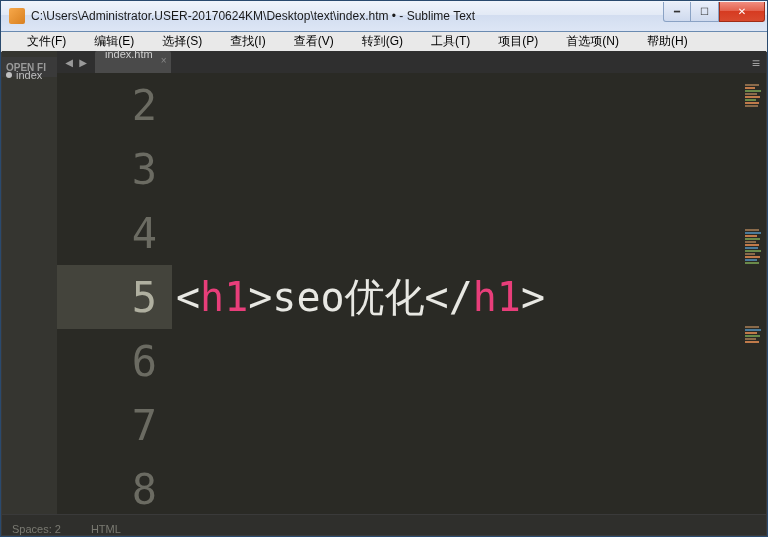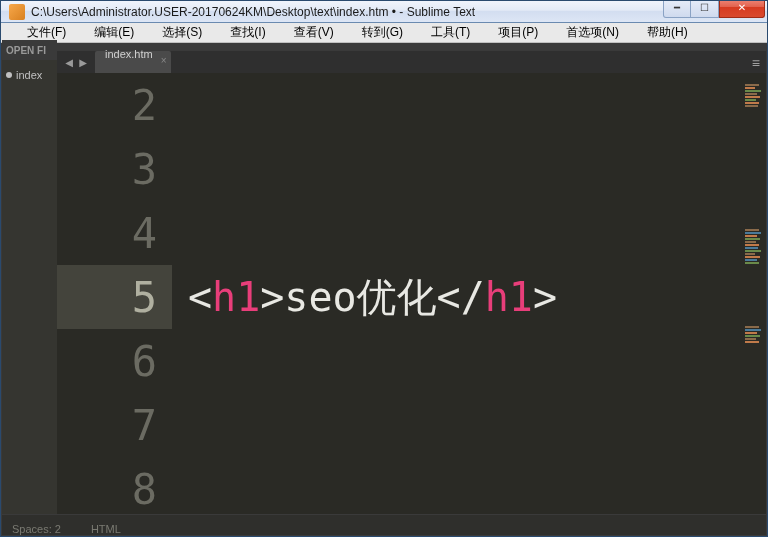--- a/index.html
+++ b/index.html
@@ -7,21 +7,21 @@
   width: 768px;
   height: 537px;
   font-family: "Microsoft YaHei", "Segoe UI", Tahoma, sans-serif;
   background: #3a3a3a;
   overflow: hidden;
   position: relative;
   border: 1px solid #2a4a6e;
 }
 
 .titlebar {
-  height: 22px;
+  height: 31px;
   background: linear-gradient(to bottom, #f0f4fb 0%, #e3eaf6 45%, #d2ddf0 46%, #dde6f5 100%);
   display: flex;
   align-items: center;
   border-bottom: 1px solid #6a8ab0;
 }
 .titlebar .app-icon {
   width: 16px; height: 16px; margin: 0 6px 0 8px;
   background: linear-gradient(135deg, #f7a84a 0%, #d88020 100%);
   border-radius: 2px;
 }
@@ -64,21 +64,21 @@
   align-items: center;
   padding: 0 4px;
   font-size: 12px;
   color: #000;
   border-bottom: 1px solid #c0c0c0;
 }
 .menubar span { padding: 4px 6px; cursor: default; margin-left: 16px; }
 
 .openfiles-bar {
   position: absolute;
-  left: 1px; top: 39px;
+  left: 1px; top: 56px;
   width: 55px; height: 20px;
   background: #3a3a3a;
   color: #9a9a9a;
   font-size: 10px;
   font-weight: bold;
   display: flex; align-items: center;
   padding-left: 4px;
 }
 .openfile-entry {
   position: absolute;
@@ -153,21 +153,21 @@
   color: #6b6b62;
   font-size: 42px;
   font-family: Consolas, monospace;
 }
 .line.current .lineno-wrap span { color: #b0b0a0; }
 .code {
   font-family: Consolas, "Microsoft YaHei", monospace;
   font-size: 40px;
   color: #e8e8e3;
   white-space: nowrap;
-  padding-left: 16px;
+  padding-left: 4px;
 }
 .tag-bracket { color: #e8e8e3; }
 .tag-name { color: #e83e7a; }
 
 .minimap {
   position: absolute;
   right: 1px; top: 72px; bottom: 22px;
   width: 23px;
   background: #2a2a25;
   overflow: hidden;

